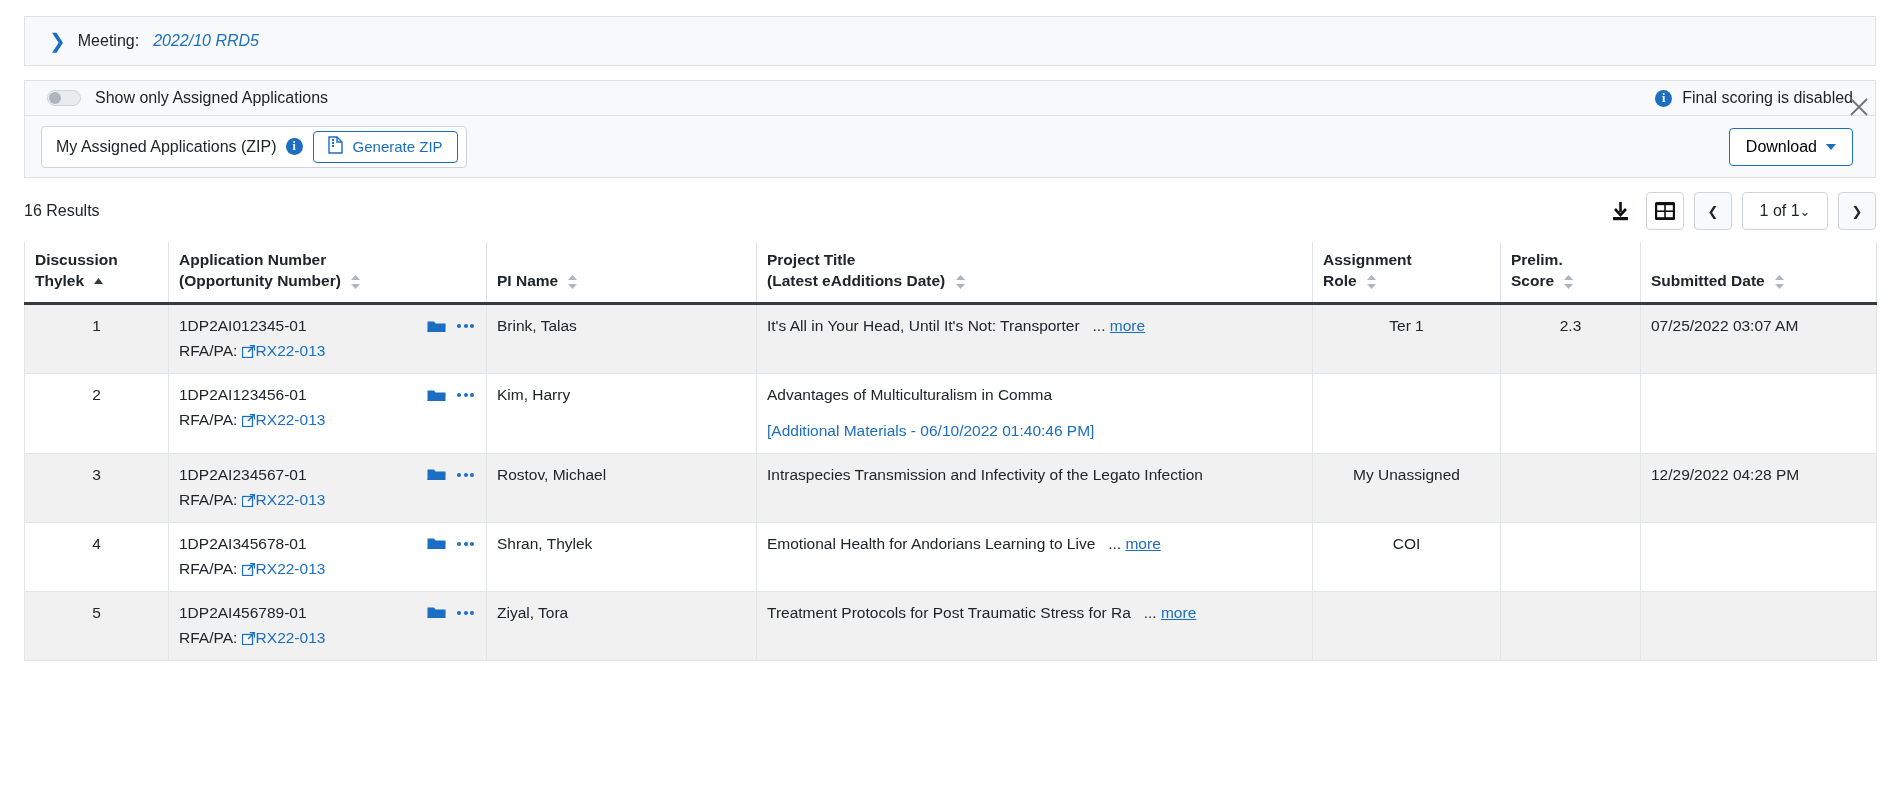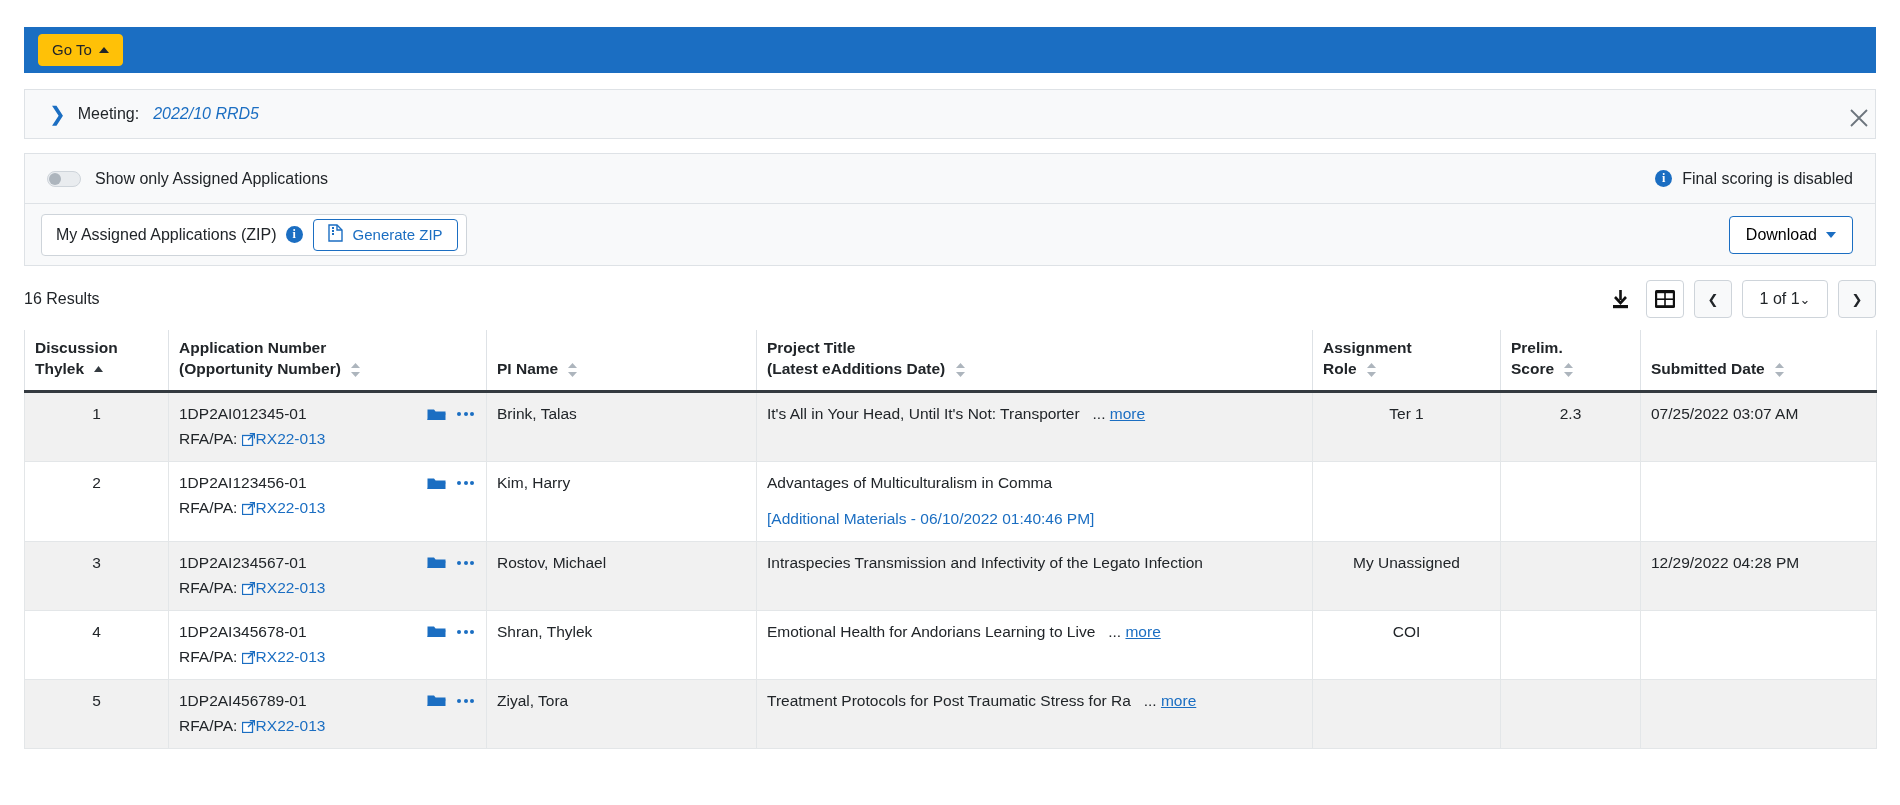--- a/index.html
+++ b/index.html
@@ -77,21 +77,21 @@
     color:#1b6ec2; font-size:20px; line-height:1; cursor:pointer;
     font-family:"DejaVu Sans", sans-serif; font-weight:300;
   }
   .meeting-label { color:#212529; }
   .meeting-value { color:#1b6ec2; margin-left:2px;font-style:italic;}
 
   
   .toggle-panel {
     margin: 14px 24px 0 24px;
     border: 1px solid #dee2e6; background:#f8f9fa;
-    height: 51px; display:flex; align-items:center;
+    height: 36px; display:flex; align-items:center;
     padding: 0 22px 0 22px; justify-content:space-between;
   }
   .toggle-left { display:flex; align-items:center; gap:14px; }
   .switch {
     width: 34px; height: 16px; border-radius:10px;
     background:#e9ecef; border:1px solid #ced4da; position:relative; cursor:pointer;
   }
   .switch .knob {
     position:absolute; top:1px; left:1px; width:12px; height:12px;
     background:#adb5bd; border-radius:50%;
@@ -204,26 +204,20 @@
 
 
   <div class="close-row">
     <div class="close-icon">
       <svg width="22" height="22" viewBox="0 0 22 22">
           <path d="M3 3 L19 19 M19 3 L3 19" stroke="#6c757d" stroke-width="1.8" fill="none"></path>
         </svg>
     </div>
   </div>
 
-  <div class="blue-bar">
-    <button class="goto-btn">
-      <span>Go To</span>
-      <span class="caret-up"></span>
-    </button>
-  </div>
 
   <div class="panel">
     <div class="meeting-row">
       <span class="chev-right">❯</span>
       <span class="meeting-label">Meeting:</span>
       <span class="meeting-value">2022/10 RRD5</span>
     </div>
   </div>
 
   <div class="toggle-panel">

